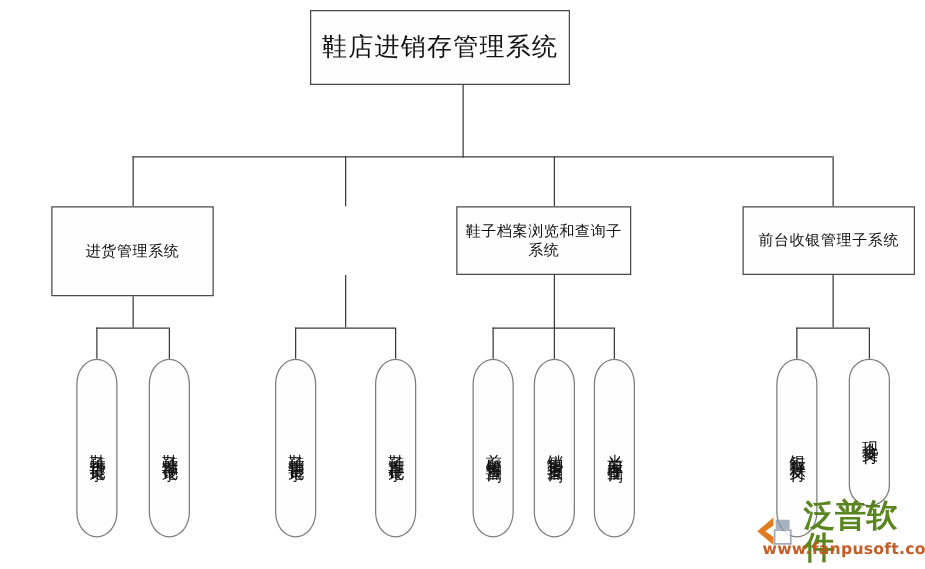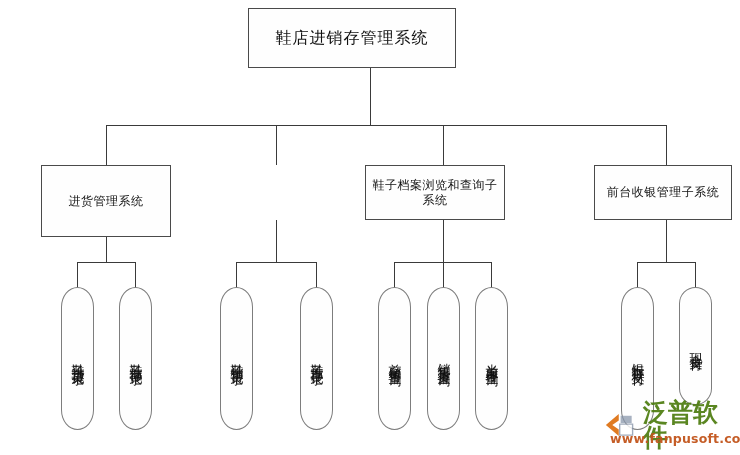--- a/index.html
+++ b/index.html
@@ -40,21 +40,21 @@
     background: #fefefe;
     display: flex;
     align-items: center;
     justify-content: center;
     text-align: center;
     line-height: 1.25;
     color: #111111;
     letter-spacing: 0.5px;
   }
   .node-box.root {
-    font-size: 16px;
+    font-size: 20px;
     letter-spacing: 1px;
   }
   .node-box.level2 {
     font-size: 12px;
     padding: 0 4px;
   }
   .node-box .label { display: block; }
 
   
   .node-ellipse {

